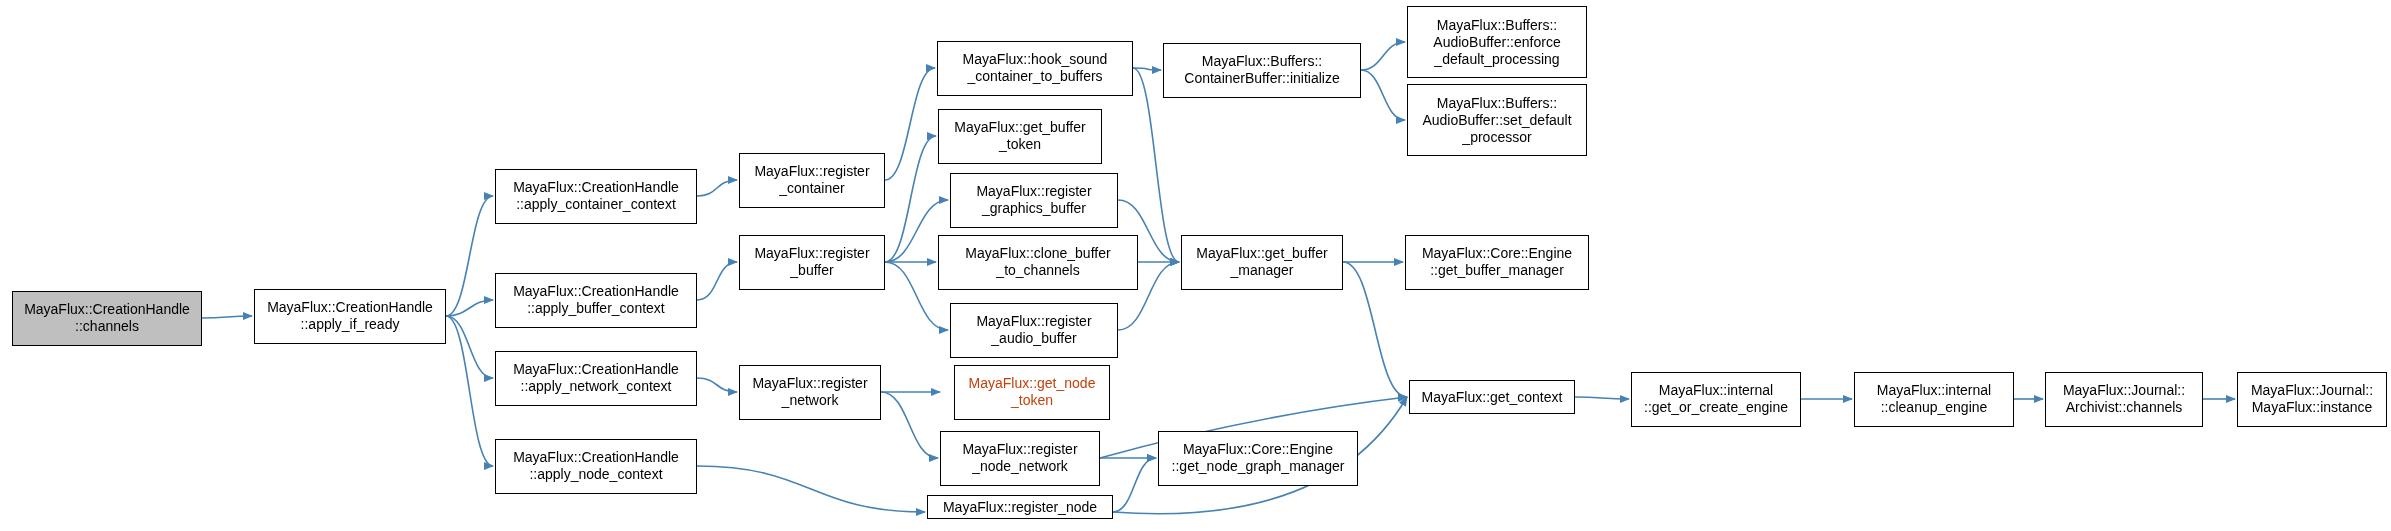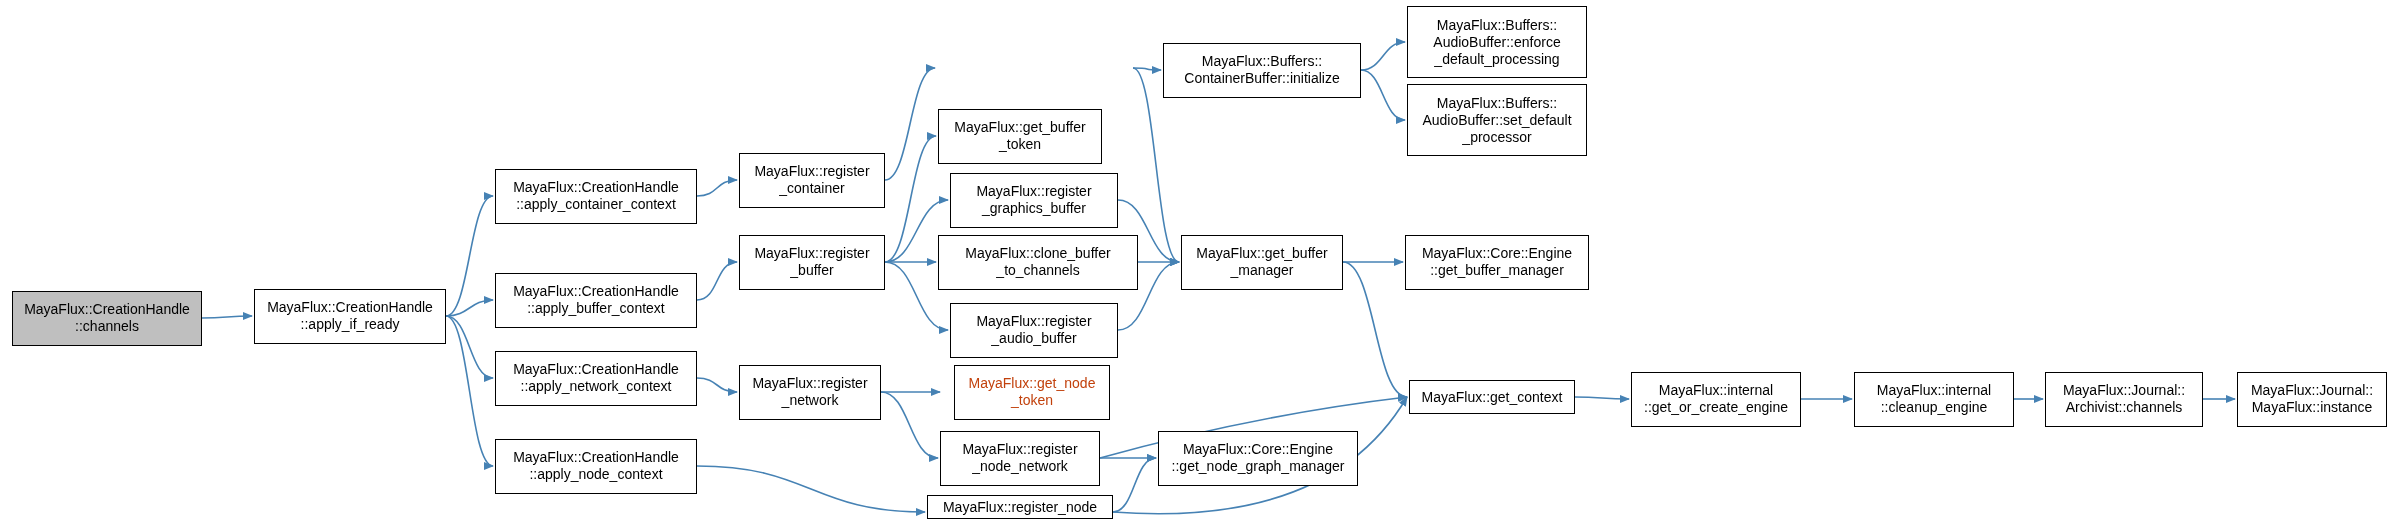--- a/index.html
+++ b/index.html
@@ -122,20 +122,24 @@
       <div class="ln">_container</div>
     </div>
     <div class="node" style="left: 739px; top: 234.5px; width: 146px; height: 55px; border-color: rgb(0, 0, 0); background: rgb(255, 255, 255); color: rgb(0, 0, 0);">
       <div class="ln">MayaFlux::register</div>
       <div class="ln">_buffer</div>
     </div>
     <div class="node" style="left: 739px; top: 364.5px; width: 142px; height: 55px; border-color: rgb(0, 0, 0); background: rgb(255, 255, 255); color: rgb(0, 0, 0);">
       <div class="ln">MayaFlux::register</div>
       <div class="ln">_network</div>
     </div>
+    <div class="node" style="left: 937px; top: 40.5px; width: 196px; height: 55px; border-color: rgb(0, 0, 0); background: rgb(255, 255, 255); color: rgb(0, 0, 0);">
+      <div class="ln">MayaFlux::hook_sound</div>
+      <div class="ln">_container_to_buffers</div>
+    </div>
     <div class="node" style="left: 938px; top: 108.5px; width: 164px; height: 55px; border-color: rgb(0, 0, 0); background: rgb(255, 255, 255); color: rgb(0, 0, 0);">
       <div class="ln">MayaFlux::get_buffer</div>
       <div class="ln">_token</div>
     </div>
     <div class="node" style="left: 950px; top: 172.5px; width: 168px; height: 55px; border-color: rgb(0, 0, 0); background: rgb(255, 255, 255); color: rgb(0, 0, 0);">
       <div class="ln">MayaFlux::register</div>
       <div class="ln">_graphics_buffer</div>
     </div>
     <div class="node" style="left: 938px; top: 234.5px; width: 200px; height: 55px; border-color: rgb(0, 0, 0); background: rgb(255, 255, 255); color: rgb(0, 0, 0);">
       <div class="ln">MayaFlux::clone_buffer</div>

